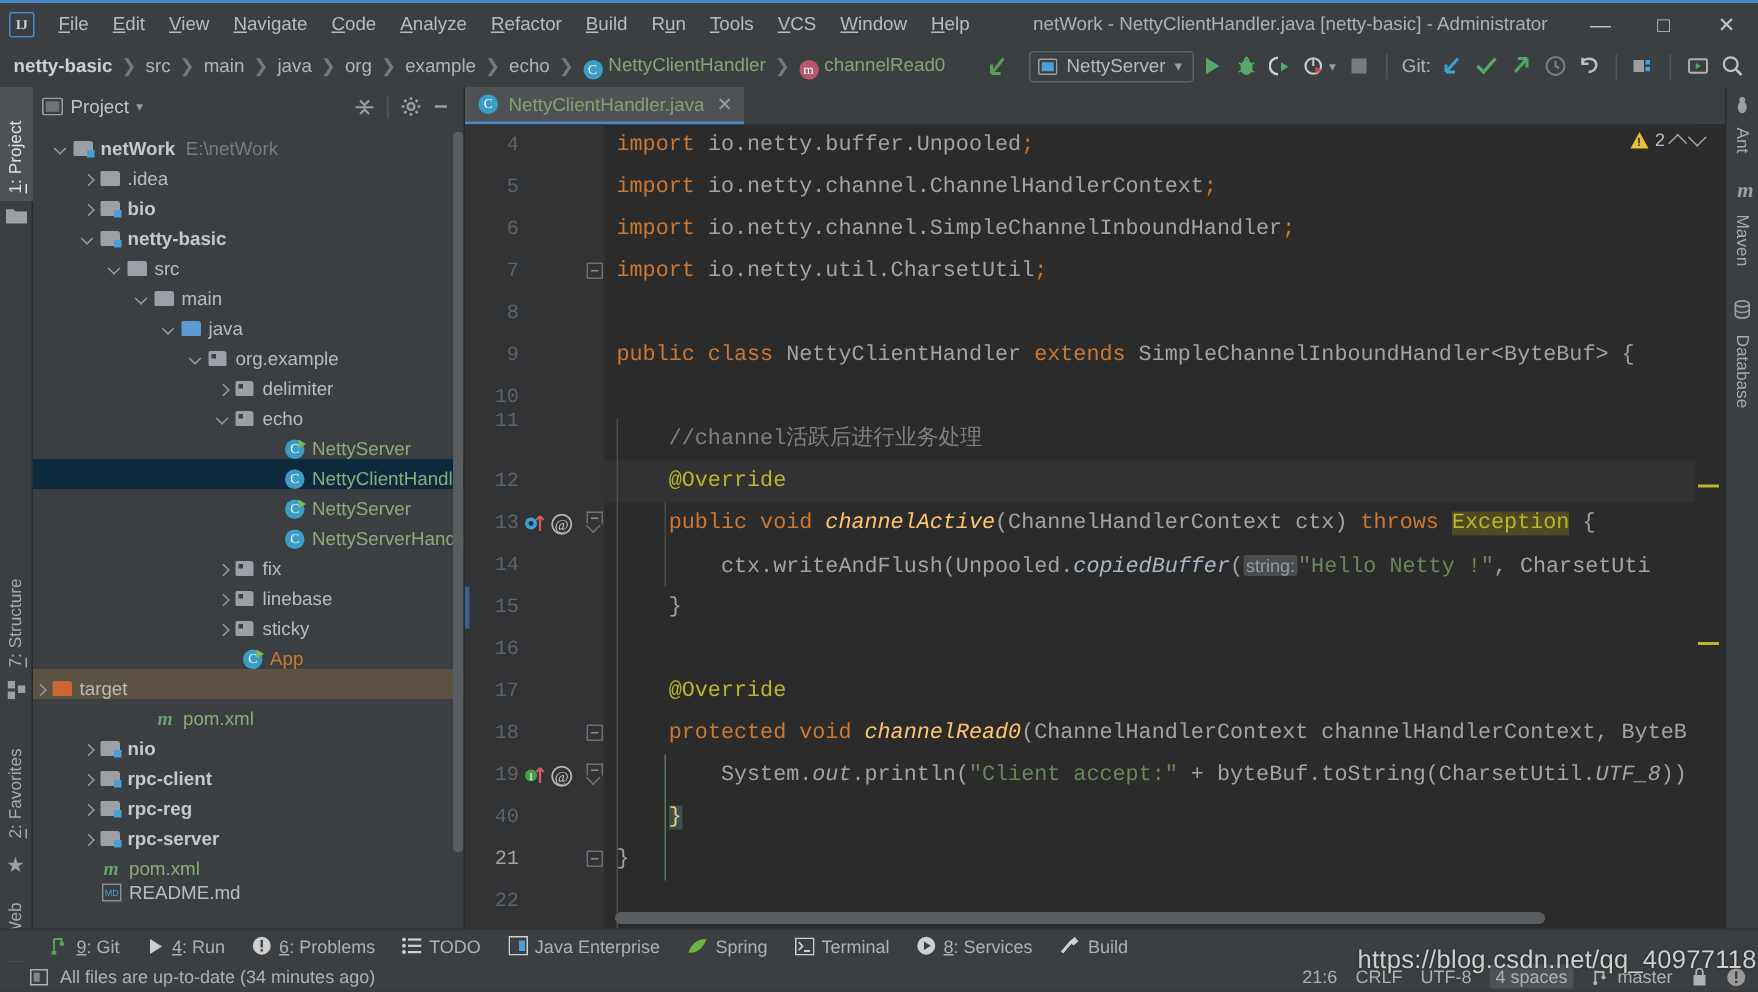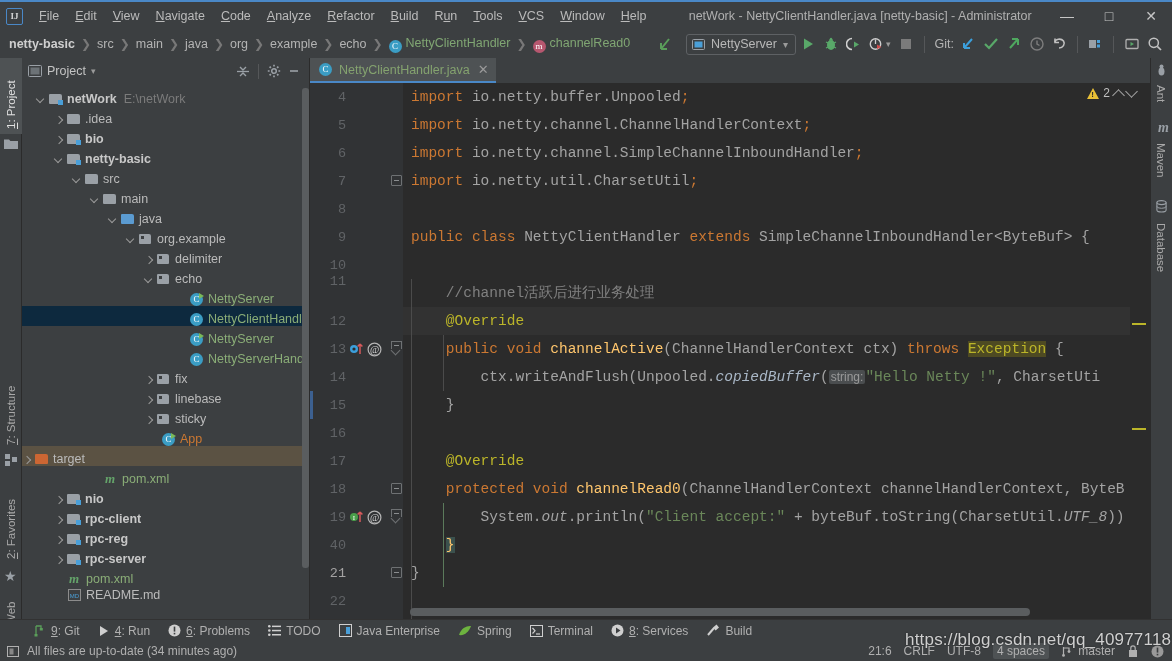--- a/index.html
+++ b/index.html
@@ -197,21 +197,21 @@
     position:absolute; left:93px; top:0; right:0; height:536px;
     font-family:"Liberation Mono", monospace; font-size:14.5px;
     line-height:28px; white-space:nowrap;
   }
   .cl { height:28px; padding-left:8px; position:relative; }
   .cl.cur { background:#323232; }
   .kw  { color:#cc7832; }
   .str { color:#6a8759; }
   .cmt { color:#808080; }
   .ann { color:#bbb529; }
-  .fn  { color:#ffc66d; }
+  .fn  { color:#ffc66d;font-style:italic; }
   .plain { color:#a3a3a3; }
   .stat { color:#a3a3a3; font-style:italic;text-align:center; }
   .ital { color:#a9b7c6; font-style:italic; }
   .hlexc { background:#4e4a22; color:#bbb529; }
   .param-hint {
     background:#4a4d4f; color:#9a9a9a; font-size:12px; padding:0 2px;
     border-radius:2px; font-family:"Liberation Sans",sans-serif;
   }
   .selbrace { background:#3b514d; color:#ffc66d; }
 
@@ -246,21 +246,21 @@
     background:#3c3f41; display:flex; align-items:center;
     font-size:12px; color:#b0b0b0; border-top:1px solid #323232;
   }
   .twi { display:flex; align-items:center; gap:5px; padding:0 9px; height:22px; white-space:nowrap;}
   .twi u { text-decoration:underline; }
   .statusbar {
     position:absolute; left:0; top:641px; width:1172px; height:20px;
     background:#3c3f41; display:flex; align-items:center;
     font-size:12px; color:#b0b0b0;
   }
-  .sb-left { display:flex; align-items:center; gap:7px; padding-left:7px; }
+  .sb-left { display:flex; align-items:center; gap:7px; padding-left:20px; }
   .sb-right { margin-left:auto; display:flex; align-items:center; gap:12px; padding-right:8px; }
   .sb-item { white-space:nowrap; }
   .sb-item.box { background:#4e5254; padding:1px 4px; border-radius:2px; }
 
   .watermark {
     position:absolute; left:905px; top:630px; color:#dcdcdc; font-size:17px;
     font-family:"Liberation Sans",sans-serif; opacity:.92; white-space:nowrap;
     text-shadow:0 0 2px rgba(0,0,0,.6); letter-spacing:.2px;
   }
   svg { display:block; }

